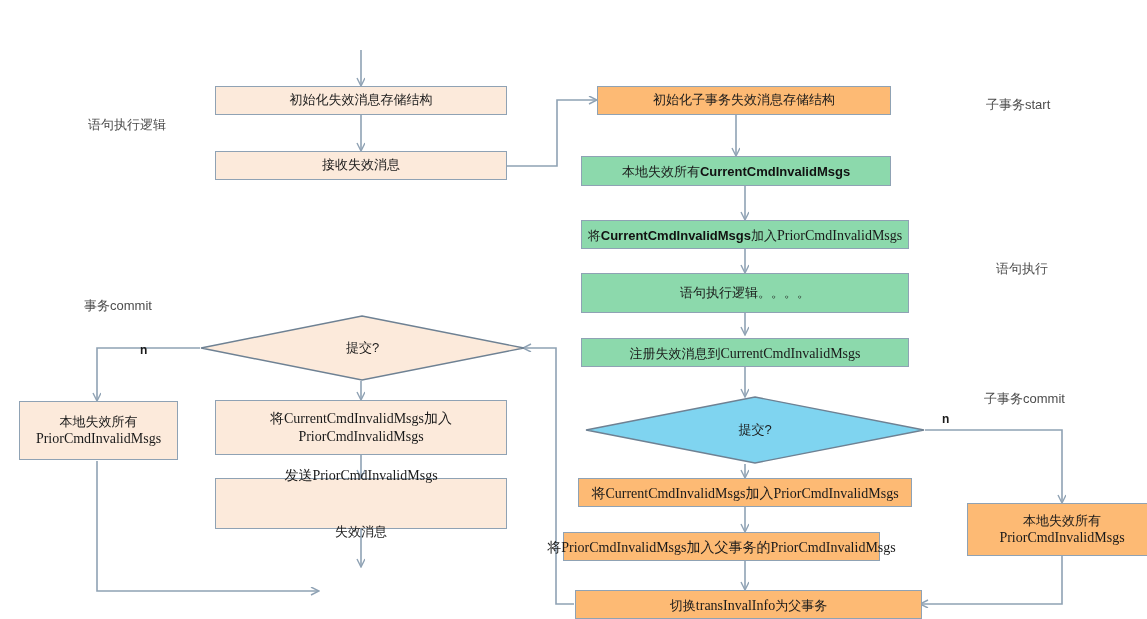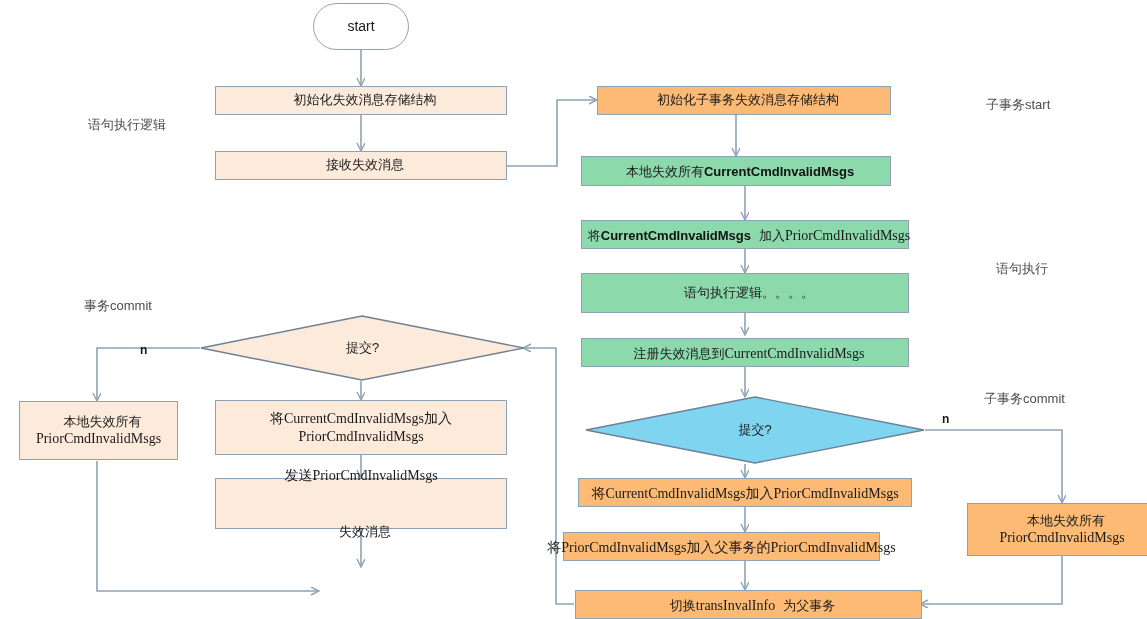--- a/index.html
+++ b/index.html
@@ -21,21 +21,21 @@
   .diamond-wrap{position:absolute;}
   .diamond-wrap svg{position:absolute;left:0;top:0;}
   .diamond-label{position:absolute;left:0;top:0;width:100%;height:100%;
                  display:flex;align-items:center;justify-content:center;
                  font-size:13px;color:#1a1a1a;}
 
   .label{position:absolute;font-size:13px;color:#4c4c4c;white-space:nowrap;}
   .edge-label{position:absolute;font-size:12px;color:#1a1a1a;font-weight:bold;}
 
   
-  .t-cjk{font-family:"Liberation Sans","DejaVu Sans",sans-serif;font-size:13px;color:#1a1a1a;padding-left:8px;}
+  .t-cjk{font-family:"Liberation Sans","DejaVu Sans",sans-serif;font-size:13px;color:#1a1a1a;}
   .t-mono{font-family:Liberation Serif, serif;font-size:14px;color:#1a1a1a;}
   .t-sansb{font-family:"Liberation Sans","DejaVu Sans",sans-serif;font-size:13px;font-weight:bold;color:#111;}
   .stack{display:flex;flex-direction:column;align-items:center;justify-content:center;}
 </style>
 </head>
 <body>
 
 <div id="canvas">
 
   <svg id="edges" viewBox="0 0 1147 619" xmlns="http://www.w3.org/2000/svg">
@@ -79,23 +79,20 @@
       <path d="M361,381 L361,399"></path>
 
       <path d="M361,455 L361,477"></path>
 
       <path d="M361,529 L361,566"></path>
 
       <path d="M97,461 L97,591 L318,591"></path>
     </g>
   </svg>
 
-  <div class="node terminator" style="left:313px;top:3px;width:96px;height:47px;">
-    <span>start</span>
-  </div>
 
   <div class="node rect fill-orange t-cjk" style="left:215px;top:86px;width:292px;height:29px;">
     <span>初始化失效消息存储结构</span>
   </div>
 
   <div class="node rect fill-orange t-cjk" style="left:215px;top:151px;width:292px;height:29px;">
     <span>接收失效消息</span>
   </div>
 
   <div class="node rect fill-blue t-cjk" style="left:597px;top:86px;width:294px;height:29px;">

